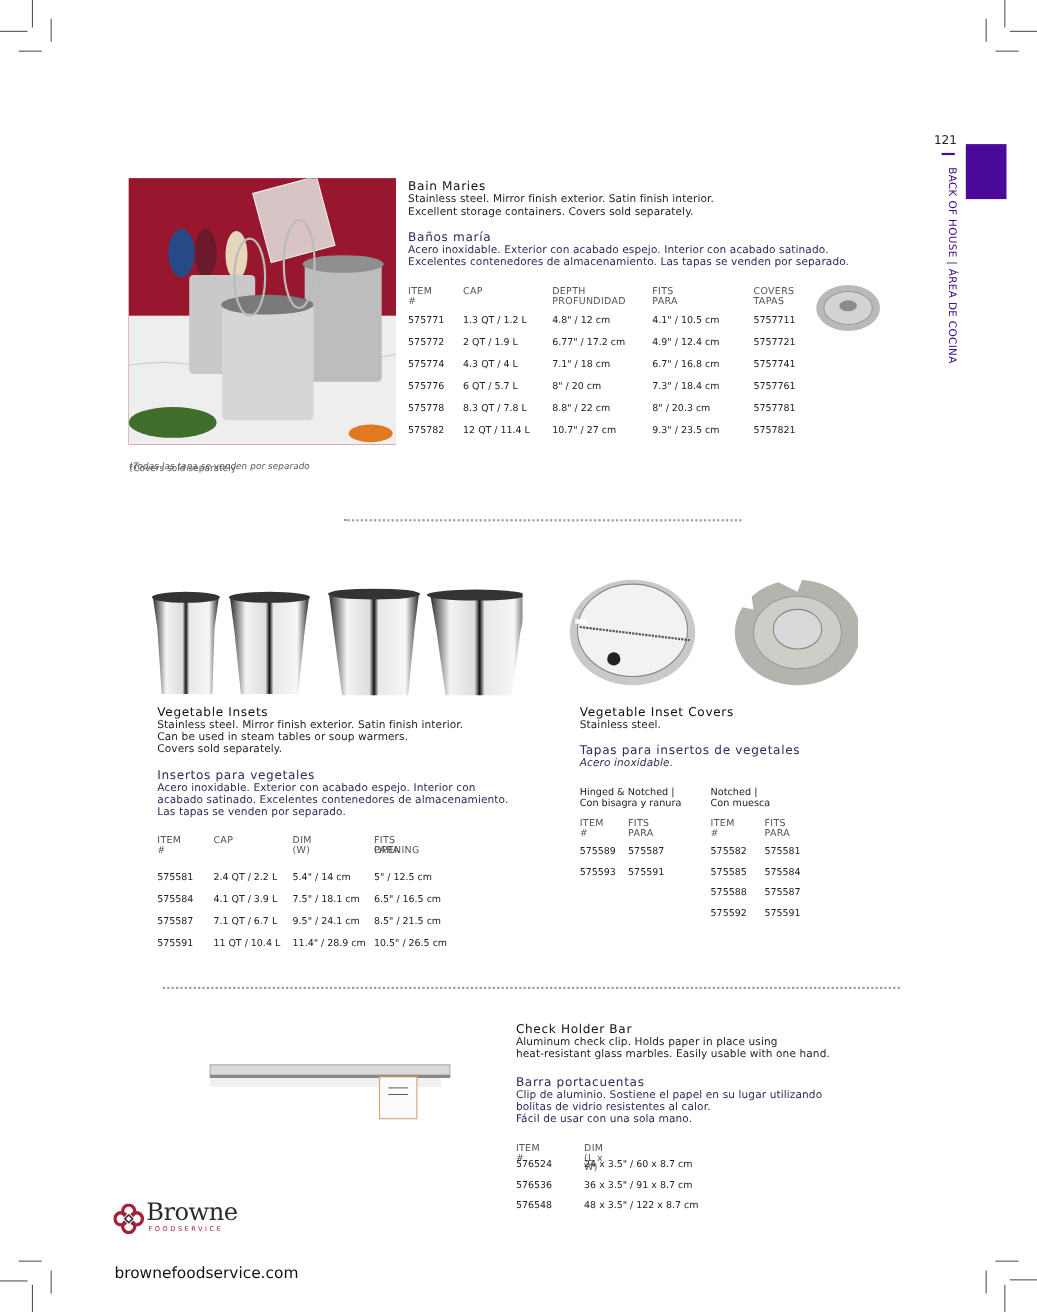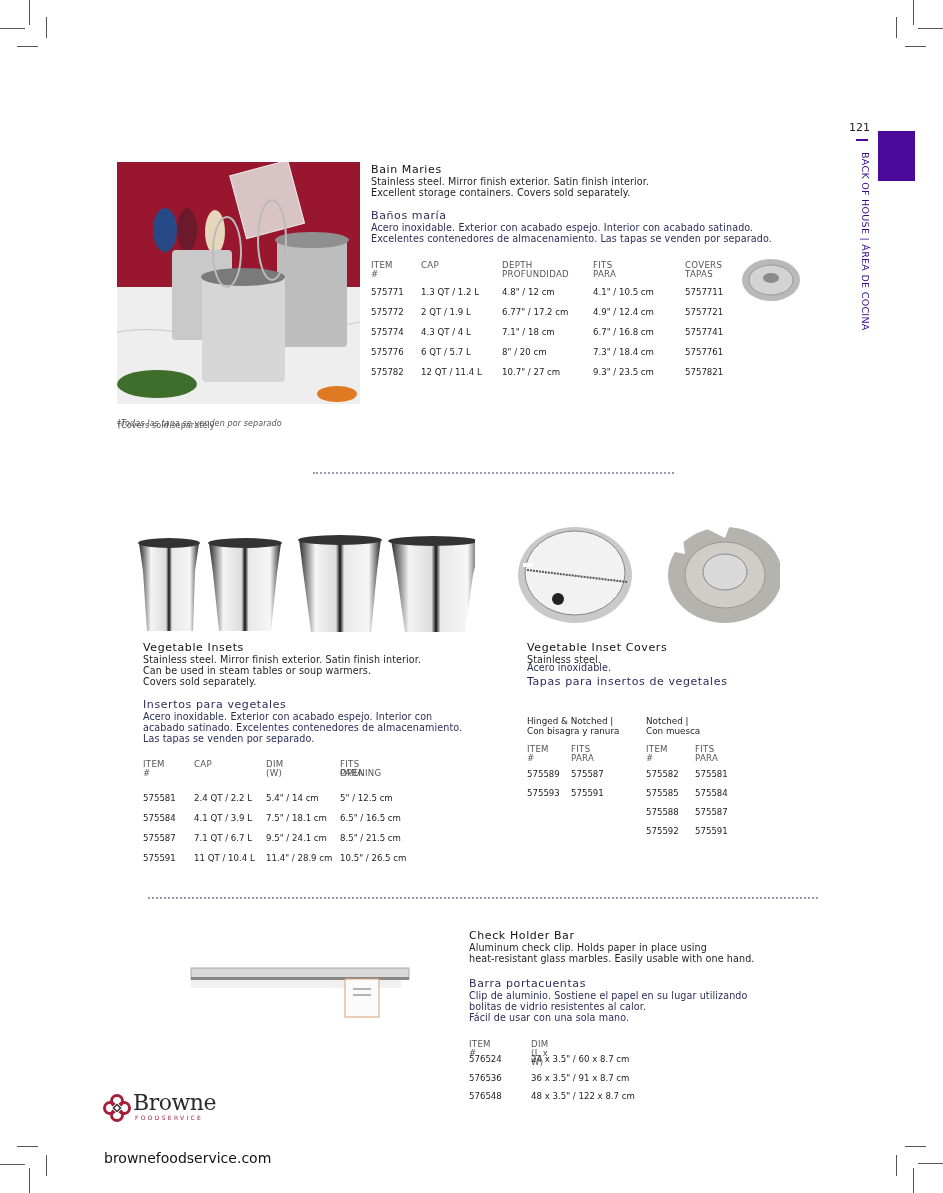--- a/index.html
+++ b/index.html
@@ -113,20 +113,27 @@
         <span class="cell" style="left:314px">5757741</span>
       </div>
     <div class="row">
         <span class="cell" style="left:0">575776</span>
         <span class="cell" style="left:50px">6 QT / 5.7 L</span>
         <span class="cell" style="left:131px">8" / 20 cm</span>
         <span class="cell" style="left:222px">7.3" / 18.4 cm</span>
         <span class="cell" style="left:314px">5757761</span>
       </div>
     <div class="row">
+        <span class="cell" style="left:0">575778</span>
+        <span class="cell" style="left:50px">8.3 QT / 7.8 L</span>
+        <span class="cell" style="left:131px">8.8" / 22 cm</span>
+        <span class="cell" style="left:222px">8" / 20.3 cm</span>
+        <span class="cell" style="left:314px">5757781</span>
+      </div>
+    <div class="row">
         <span class="cell" style="left:0">575782</span>
         <span class="cell" style="left:50px">12 QT / 11.4 L</span>
         <span class="cell" style="left:131px">10.7" / 27 cm</span>
         <span class="cell" style="left:222px">9.3" / 23.5 cm</span>
         <span class="cell" style="left:314px">5757821</span>
       </div>
   </div>
 </div>
 <div class="abs" style="left:741px;top:258px;width:60px;height:45px;">
   <svg width="60" height="45" viewBox="0 0 60 45">
@@ -216,21 +223,21 @@
     <ellipse cx="210" cy="55" rx="40" ry="33" fill="#cfcdc7" stroke="#999"></ellipse>
     <ellipse cx="210" cy="52" rx="22" ry="18" fill="#d9d9d9" stroke="#888"></ellipse>
     <path d="M150 30 L168 20 L170 34 Z" fill="#fff"></path>
     <path d="M190 8 L215 5 L210 18 Z" fill="#fff"></path>
   </svg>
 </div>
 
 <div class="abs h" style="left:527px;top:642px;">Vegetable Inset Covers</div>
 <div class="abs t" style="left:527px;top:654px;">Stainless steel.</div>
 <div class="abs hs" style="left:527px;top:676px;">Tapas para insertos de vegetales</div>
-<div class="abs t" style="left:527px;top:662px;color:#2b2d5a;">Acero inoxidable.</div>
+<div class="abs t" style="left:527px;top:688px;color:#2b2d5a;font-style:italic;">Acero inoxidable.</div>
 
 <div class="abs cell" style="left:527px;top:716px;font-size:8.8px;">Hinged &amp; Notched |</div>
 <div class="abs cell" style="left:527px;top:726px;font-size:8.8px;">Con bisagra y ranura</div>
 <div class="tbl" style="left:527px;top:745px;">
   <div class="colh abs" style="left:0;top:0;">ITEM #</div>
   <div class="colh abs" style="left:44px;top:0;">FITS</div>
   <div class="colh abs" style="left:44px;top:9px;">PARA</div>
   <div style="position:absolute;left:0;top:24px;width:100px;">
     <div class="row" style="height:19px">
         <span class="cell" style="left:0">575589</span>

